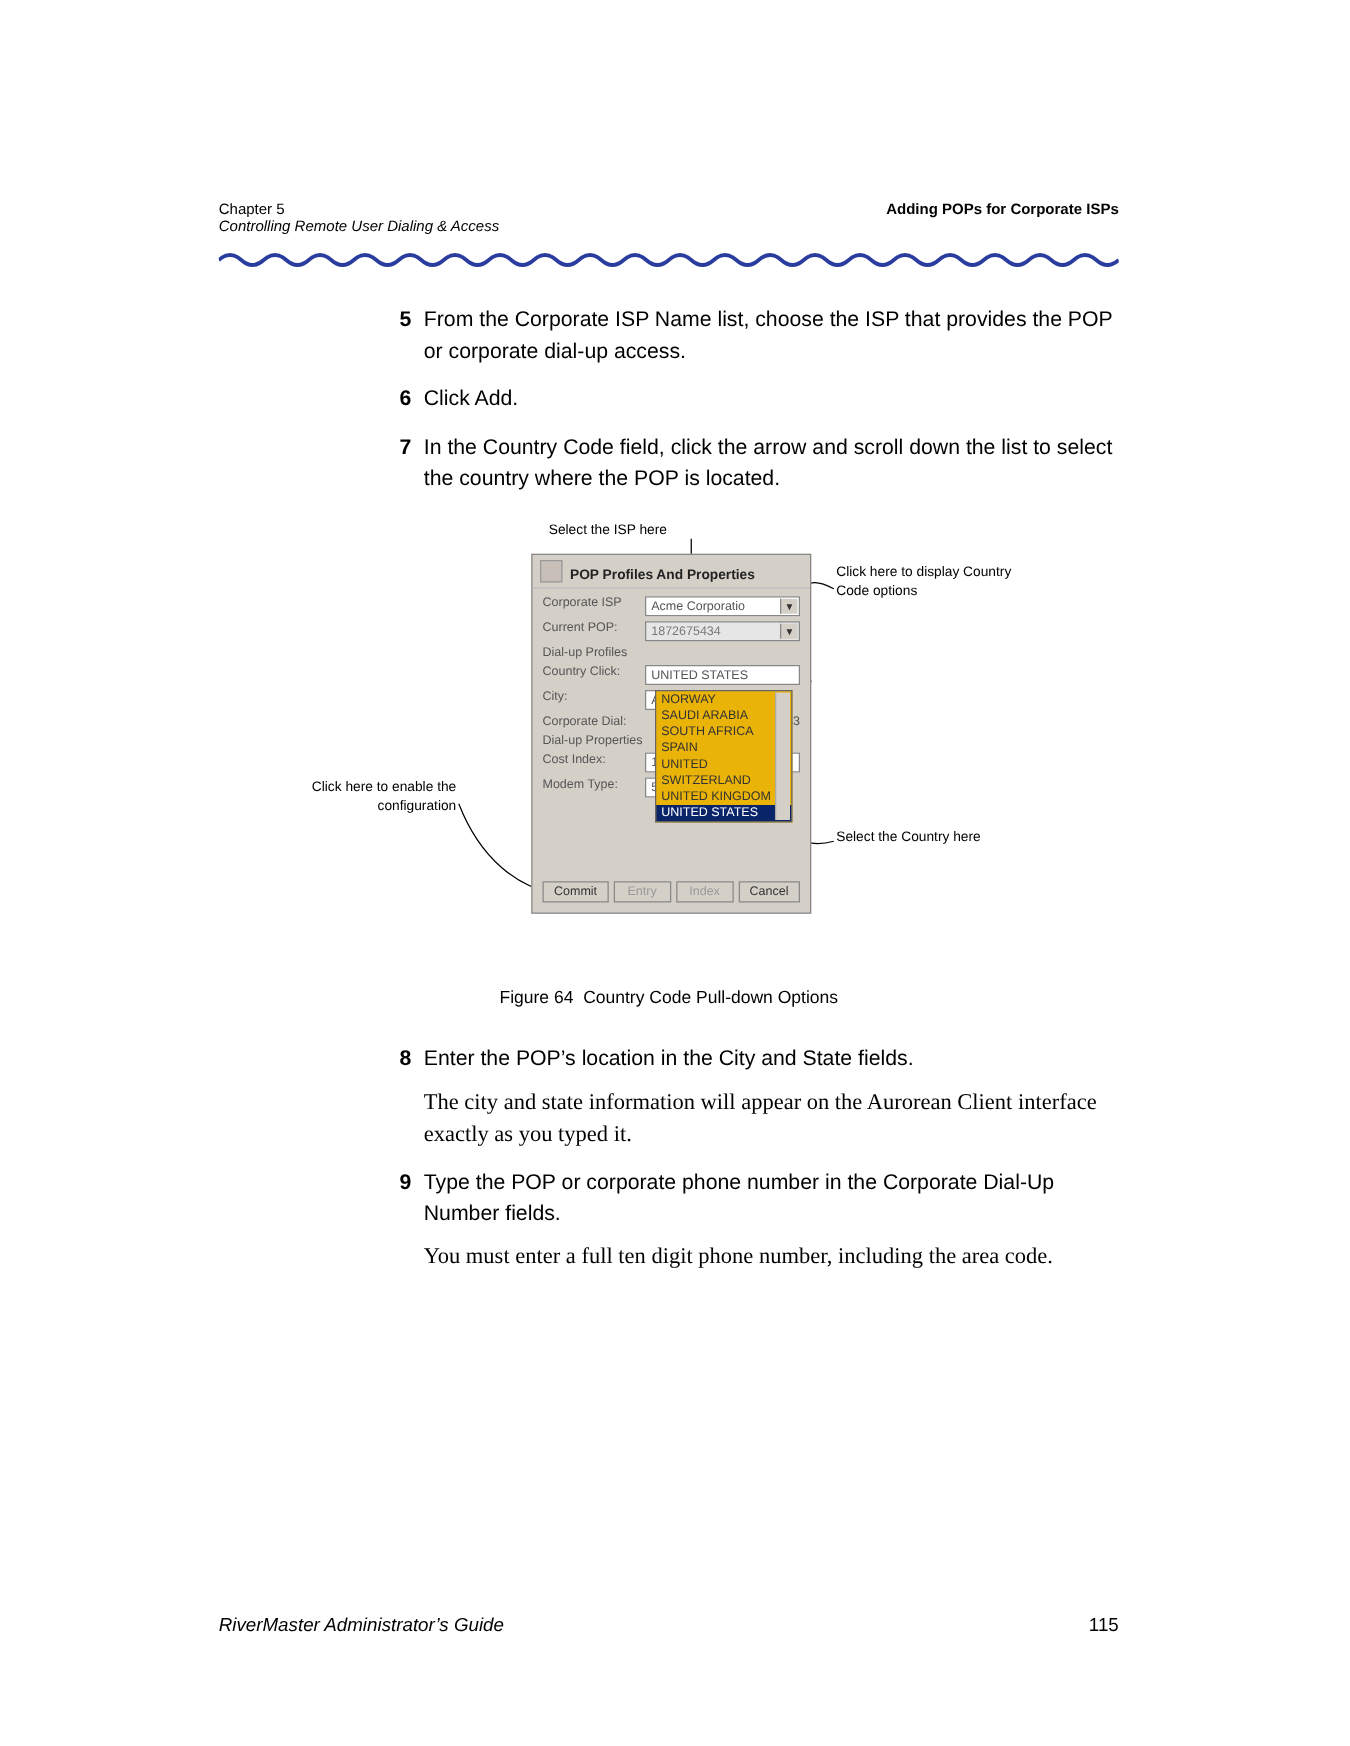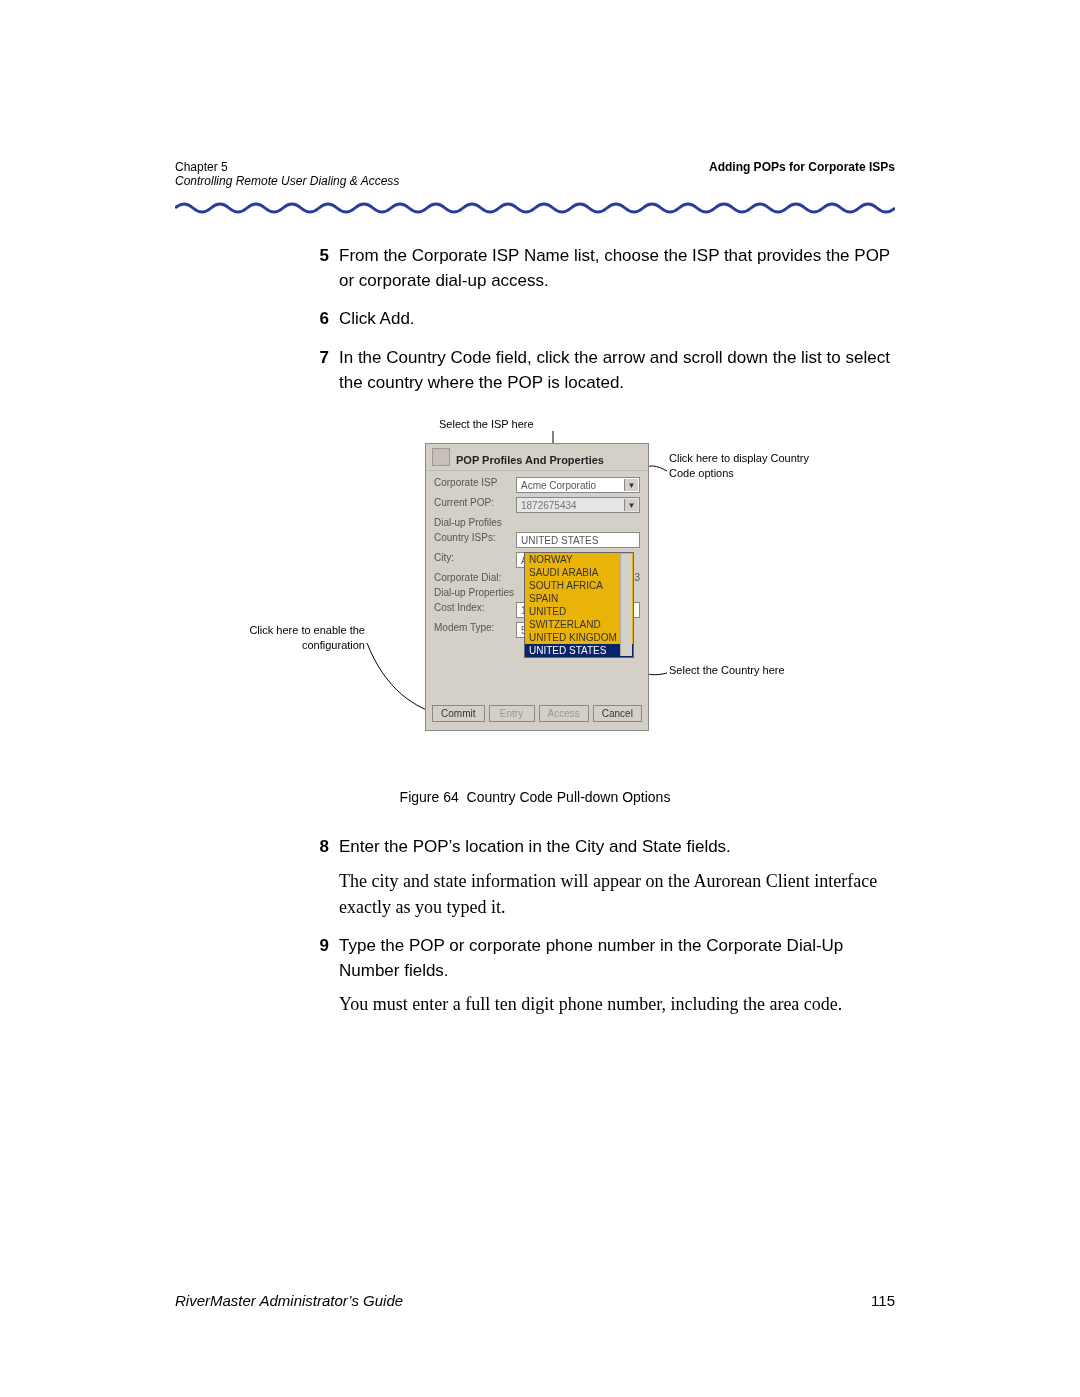--- a/index.html
+++ b/index.html
@@ -208,21 +208,21 @@
         </div>
         <div class="field-row">
           <span class="field-label">Current POP:</span>
           <span class="inp disabled">
             <span>1872675434</span>
             <span class="chev">▼</span>
           </span>
         </div>
         <div class="section-lbl">Dial-up Profiles</div>
         <div class="field-row">
-          <span class="field-label">Country ISPs:</span>
+          <span class="field-label">Country Click:</span>
           <span class="inp">
             <span>UNITED STATES</span>
           </span>
         </div>
         <div class="field-row">
           <span class="field-label">City:</span>
           <span class="inp short-inp">
               <span>Acton</span>
             </span>
         </div>
@@ -258,21 +258,21 @@
         <div class="opt">UNITED</div>
         <div class="opt">SWITZERLAND</div>
         <div class="opt">UNITED KINGDOM</div>
         <div class="opt sel">UNITED STATES</div>
         <div class="sb"></div>
       </div>
 
       <div class="btn-row">
         <div class="btn">Commit</div>
         <div class="btn disabled">Entry</div>
-        <div class="btn disabled">Access</div>
+        <div class="btn disabled">Index</div>
         <div class="btn">Cancel</div>
       </div>
     </div>
   </div>
 
   <div class="fig-caption">
     <span class="lbl">Figure 64</span>&nbsp;&nbsp;<span>Country Code Pull-down Options</span>
   </div>
 
   <div class="steps" style="margin-top:30px;">

